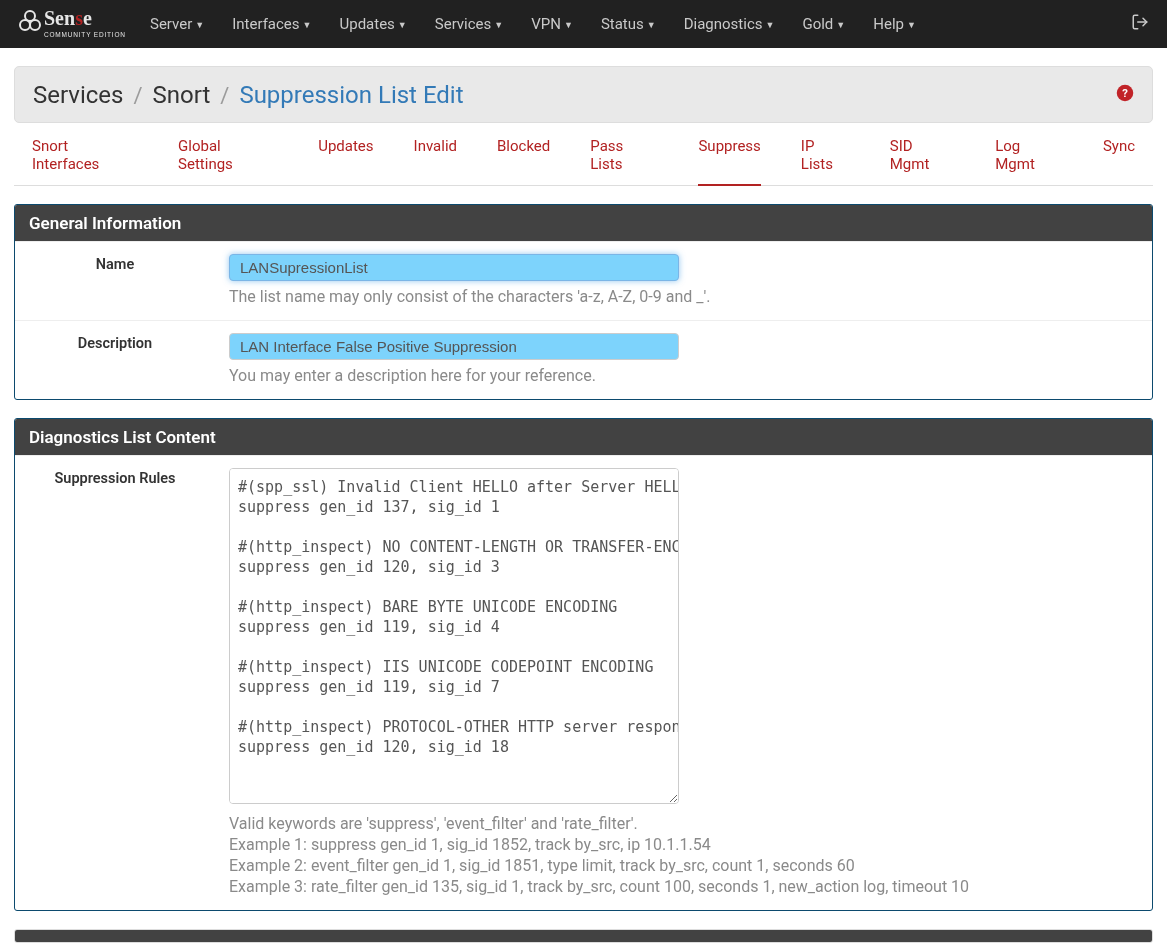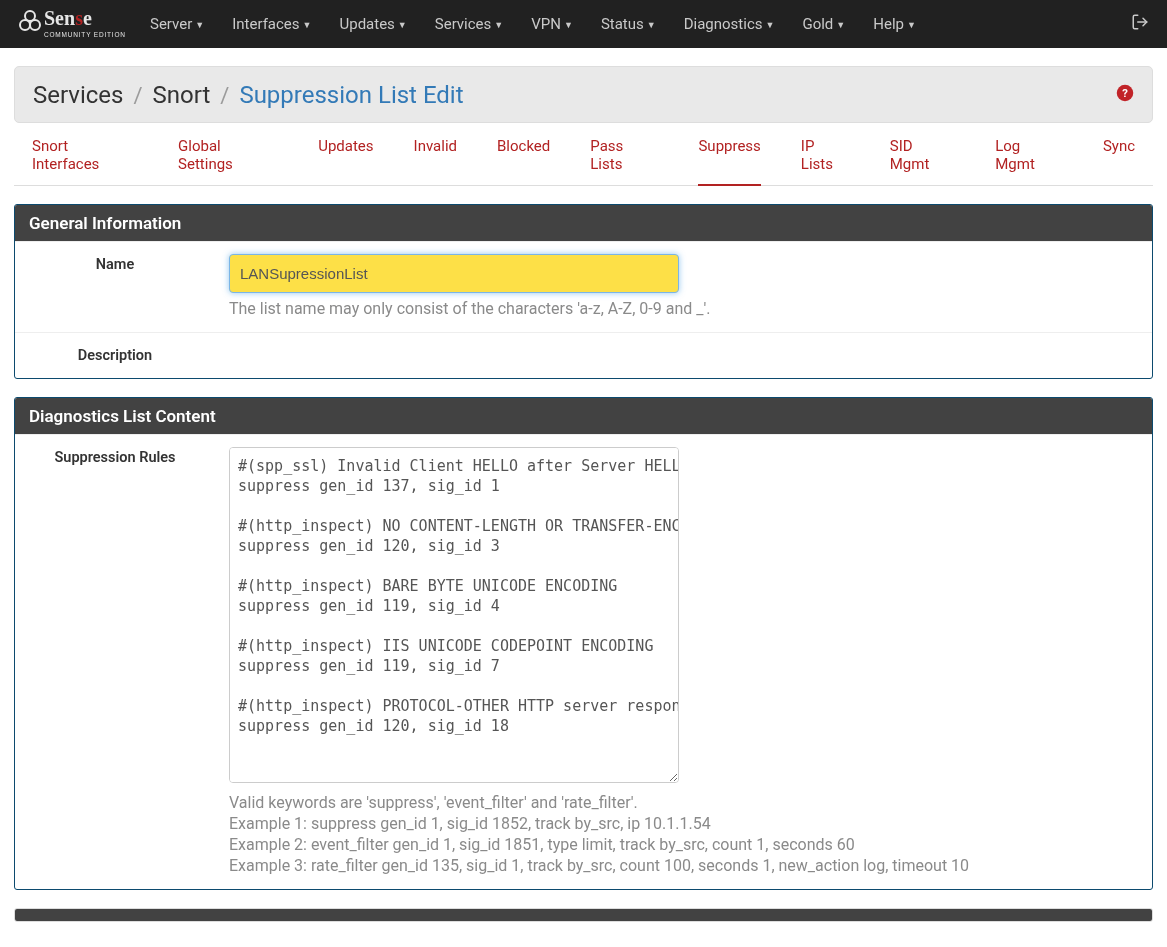--- a/index.html
+++ b/index.html
@@ -134,25 +134,25 @@
     padding: 12px 14px 14px 14px;
   }
   .help-text {
     color: #8a8a8a;
     margin-top: 6px;
     font-size: 16px;
   }
   input[type="text"].form-input {
     width: 450px;
     max-width: 100%;
-    padding: 10px 10px;
+    padding: 4px 10px;
     font-size: 15px;
     border: 1px solid #ccc;
     border-radius: 4px;
-    background: #fde047;
+    background: #7dd3fc;
     color: #555;
   }
   input[type="text"].form-input.focused {
     border-color: #7bb5e6;
     box-shadow: 0 0 6px rgba(102,175,233,0.7);
     outline: none;
   }
   textarea.rules {
     width: 450px;
     height: 336px;
@@ -278,20 +278,24 @@
     <div class="form-row">
       <div class="label-col">Name</div>
       <div class="field-col">
         <input type="text" class="form-input focused" value="LANSupressionList" style="">
         <div class="help-text">The list name may only consist of the characters 'a-z, A-Z, 0-9 and _'.</div>
       </div>
     </div>
 
     <div class="form-row">
       <div class="label-col">Description</div>
+      <div class="field-col">
+        <input type="text" class="form-input" value="LAN Interface False Positive Suppression" style="">
+        <div class="help-text">You may enter a description here for your reference.</div>
+      </div>
     </div>
   </div>
 
   <div class="panel">
     <div class="panel-heading">Diagnostics List Content</div>
 
     <div class="form-row">
       <div class="label-col">Suppression Rules</div>
       <div class="field-col">
         <textarea class="rules" wrap="off" style="">#(spp_ssl) Invalid Client HELLO after Server HELLO Detected

